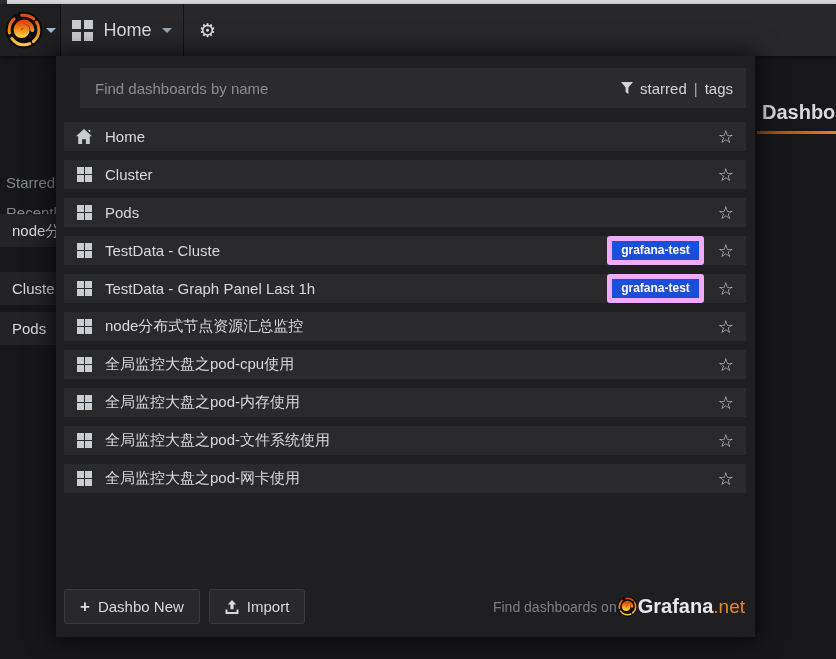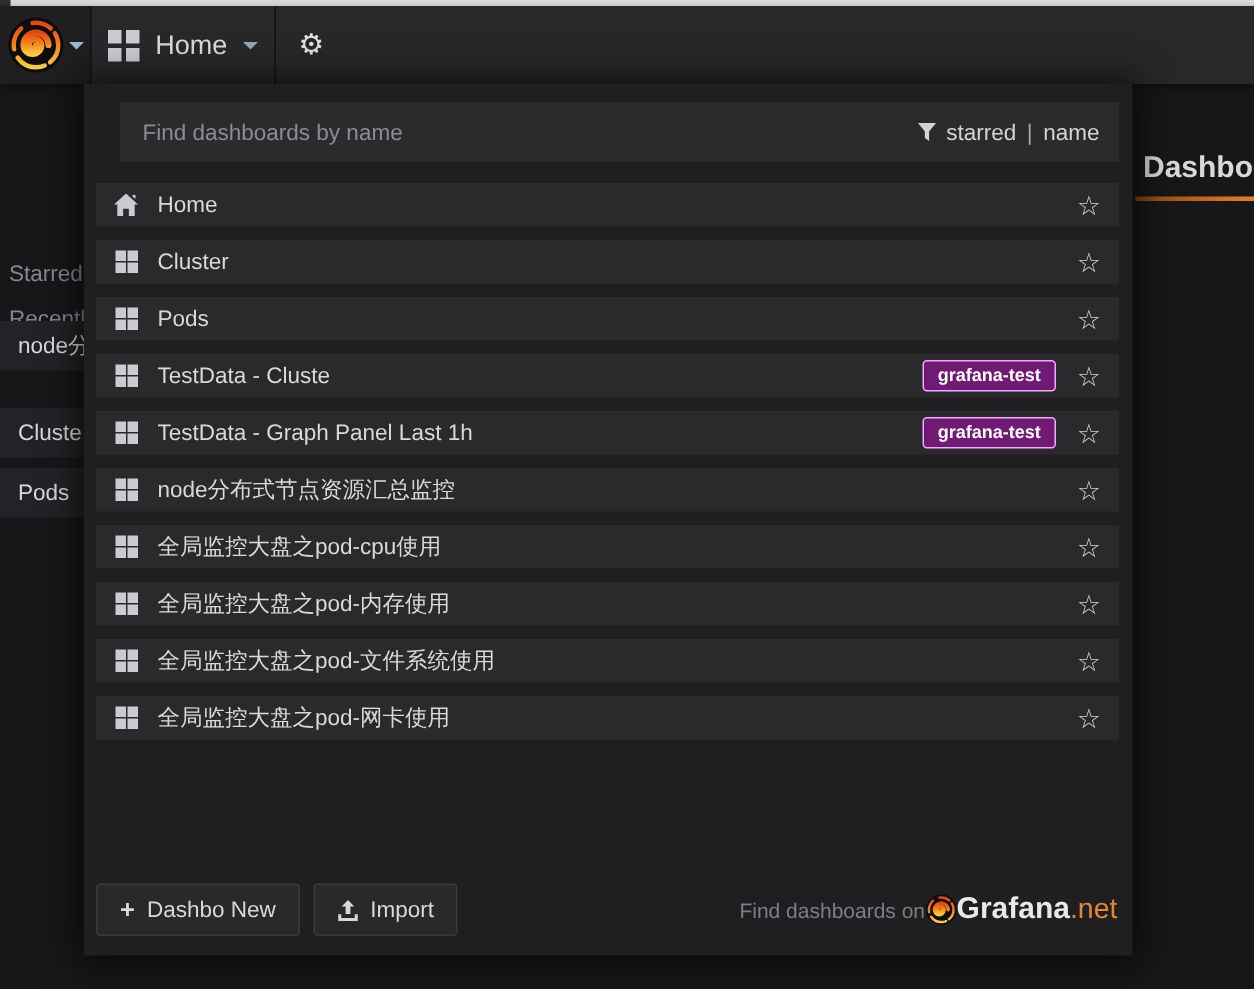--- a/index.html
+++ b/index.html
@@ -36,21 +36,21 @@
   .search-box{position:absolute;left:24px;right:9px;top:12px;height:40px;background:#2b2b2e;display:flex;align-items:center;padding:0 13px;box-sizing:border-box;}
   .search-input{flex:1;background:transparent;border:none;outline:none;color:#d8d9da;font-size:15px;font-family:inherit;}
   .search-input::placeholder{color:#8a8d92;opacity:1;}
   .filter-area{display:flex;align-items:center;gap:7px;color:#d3d4d6;font-size:15px;cursor:pointer;}
   .pipe{color:#a7a9ac;}
   
   .list{position:absolute;left:8px;right:9px;top:66px;}
   .row{height:29px;margin-bottom:9px;background:#2a2a2d;display:flex;align-items:center;padding:0 12px;cursor:pointer;}
   .row-icon{display:flex;align-items:center;justify-content:center;width:16px;flex:0 0 16px;}
   .row-label{margin-left:13px;font-size:15px;color:#d8d9da;flex:1;white-space:nowrap;overflow:hidden;}
-  .tag{background:#701a75;border:1px solid #f0abfc;border-radius:3px;color:#fff;font-size:12px;font-weight:bold;padding:3px 9px;margin-right:14px;line-height:1.1;}
+  .tag{background:#1d4ed8;border:5px solid #f0abfc;border-radius:3px;color:#fff;font-size:12px;font-weight:bold;padding:3px 9px;margin-right:14px;line-height:1.1;}
   .star{font-size:18px;color:#d0d3d7;line-height:1;cursor:pointer;}
   
   .panel-footer{position:absolute;left:8px;right:10px;bottom:13px;display:flex;align-items:center;gap:9px;}
   .btn{display:inline-flex;align-items:center;gap:8px;background:#29292c;border:1px solid #3b3b3f;border-radius:3px;color:#d8d9da;font-size:15px;height:35px;padding:0 15px;font-family:inherit;cursor:pointer;}
   .plus{font-weight:bold;font-size:17px;line-height:1;}
   .footer-right{margin-left:auto;display:flex;align-items:center;gap:0;font-size:14px;color:#7b7f85;cursor:pointer;}
   .gn{display:flex;align-items:center;}
   .gn-white{color:#e8e8ea;font-weight:bold;font-size:20px;}
   .gn-orange{color:#e8862d;font-weight:normal;font-size:19px;}
 </style>
@@ -100,21 +100,21 @@
 <div class="panel">
 
   <div class="search-box">
     <input class="search-input" type="text" placeholder="Find dashboards by name" style="">
     <span class="filter-area">
       <svg width="12" height="12" viewBox="0 0 12 12">
         <path d="M0 0h12L7.4 5.6V12l-2.8-2V5.6z" fill="#d3d4d6"></path>
       </svg>
       <span>starred</span>
       <span class="pipe">|</span>
-      <span>name</span>
+      <span>tags</span>
     </span>
   </div>
 
   <div class="list">
     <div class="row">
       <span class="row-icon">
         <svg width="16" height="15" viewBox="0 0 16 15">
             <path d="M8 0l8 7.3h-2.2V15H9.9v-4.8H6.1V15H2.2V7.3H0zM12.3 1h2v2.6l-2-1.8z" fill="#c9ccd1"></path>
           </svg>
       </span>

